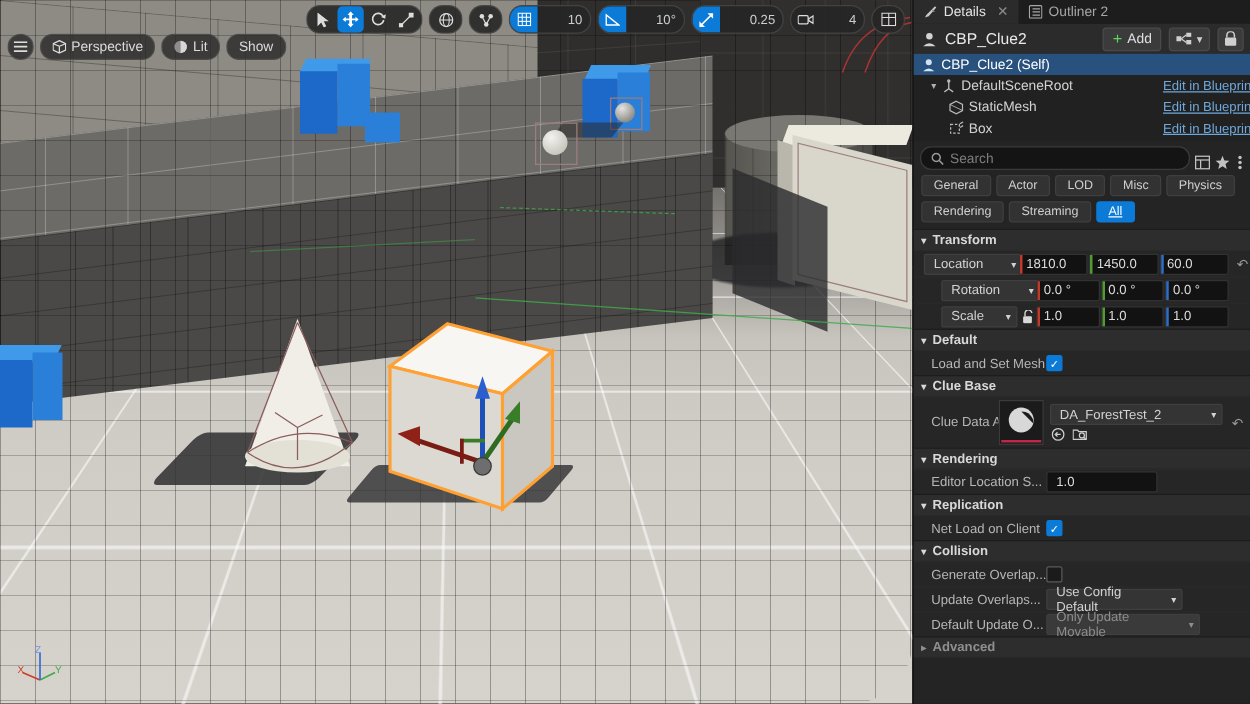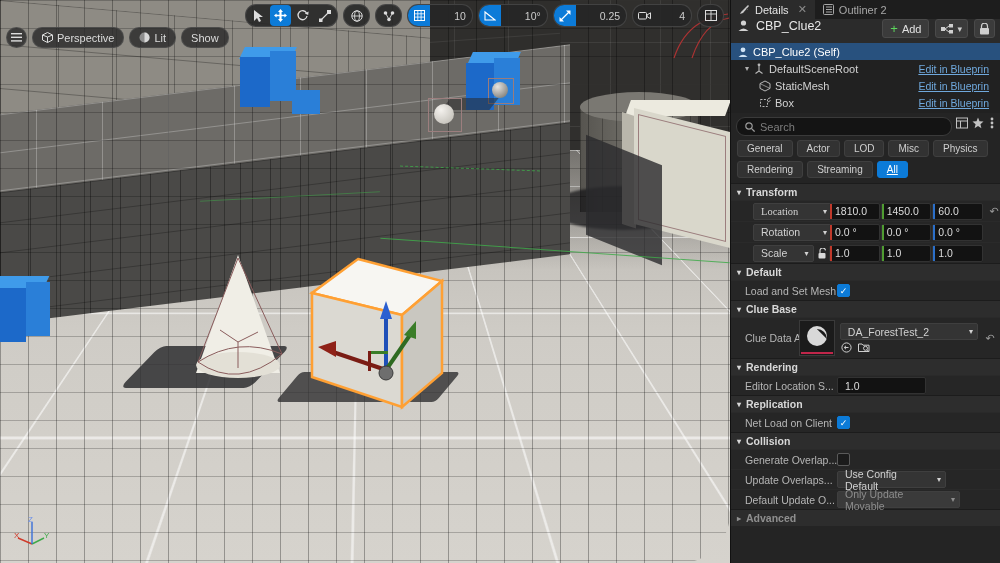--- a/index.html
+++ b/index.html
@@ -87,32 +87,32 @@
   .vp-pill .pico{width:22px;height:21px;display:flex;align-items:center;justify-content:center;}
   .vp-pill .pico.on{background:#0c7bd8;color:#fff;}
 
   
   #right{position:absolute;left:730px;top:0;width:270px;height:563px;background:#242424;border-left:1px solid #111;}
   .tabbar{display:flex;height:19px;background:#1d1d1d;align-items:flex-end;}
   .tab{display:flex;align-items:center;gap:5px;height:19px;padding:0 8px;font-size:11px;color:#a7a7a7;background:#1d1d1d;}
   .tab.active{background:#2b2b2b;color:#e3e3e3;}
   .tab .x{margin-left:4px;color:#8a8a8a;font-size:11px;}
 
-  .hdr{height:24px;display:flex;align-items:flex-start;padding:0 6px;gap:6px;background:#2b2b2b;}
+  .hdr{height:24px;display:flex;align-items:center;padding:0 6px;gap:6px;background:#2b2b2b;}
   .hdr-title{font-size:12.5px;color:#e8e8e8;}
   .btn-add{display:flex;align-items:center;gap:4px;height:17px;padding:0 7px;border-radius:3px;
      background:#3b3b3b;border:1px solid #4a4a4a;color:#e0e0e0;font-size:11px;}
   .btn-sm{display:flex;align-items:center;gap:3px;height:17px;padding:0 5px;border-radius:3px;background:#3b3b3b;border:1px solid #4a4a4a;color:#cfcfcf;}
 
   .tree{background:#212121;padding-bottom:2px;}
   .trow{height:17px;display:flex;align-items:center;font-size:11px;color:#d2d2d2;position:relative;}
   .trow.sel{background:#28517e;color:#fff;}
-  .trow .link{position:absolute;right:12px;font-size:10.5px;color:#6fa8dc;text-decoration:underline;white-space:nowrap;}
-
-  .searchrow{display:flex;align-items:flex-start;gap:4px;padding:4px 5px 3px 5px;background:#242424;}
+  .trow .link{position:absolute;right:0px;font-size:10.5px;color:#6fa8dc;text-decoration:underline;white-space:nowrap;}
+
+  .searchrow{display:flex;align-items:flex-end;gap:4px;padding:4px 5px 3px 5px;background:#242424;}
   .searchbox{flex:1;height:17px;border-radius:9px;background:#141414;border:1px solid #3a3a3a;
      display:flex;align-items:center;gap:5px;padding:0 8px;color:#7d7d7d;font-size:11px;}
   .filters{display:flex;flex-wrap:wrap;gap:4px;padding:1px 6px 5px 6px;}
   .fchip{height:15px;padding:0 9px;border-radius:3px;background:#323232;border:1px solid #3f3f3f;
      color:#cfcfcf;font-size:10px;display:flex;align-items:center;}
   .fchip.on{background:#0c7bd8;border-color:#0c7bd8;color:#fff;text-decoration:underline;}
 
   .sect{height:16px;display:flex;align-items:center;gap:5px;padding:0 6px;background:#2d2d2d;
      border-top:1px solid #1c1c1c;font-size:10.5px;color:#d8d8d8;font-weight:bold;}
   .prow{min-height:19px;display:flex;align-items:center;border-top:1px solid #2a2a2a;background:#262626;}
@@ -541,21 +541,21 @@
       <div class="fchip on">
           <span>All</span>
         </div>
     </div>
 
     <div class="sect">
       <span style="font-size:8px;">▾</span>
       <span>Transform</span>
     </div>
     <div class="prow" style="height:20px">
-      <div style="width:76px;padding-left:22px;font-family:Liberation Serif, serif;">
+      <div style="width:76px;padding-left:8px;">
         <div class="combo" style="width:66px;">
           <span>Location</span>
             <span style="font-size:8px;">▾</span>
         </div>
       </div>
       <div class="pval">
         <div class="numfield">
             <span class="bar bar-x"></span>
             <span>1810.0</span>
           </div>

